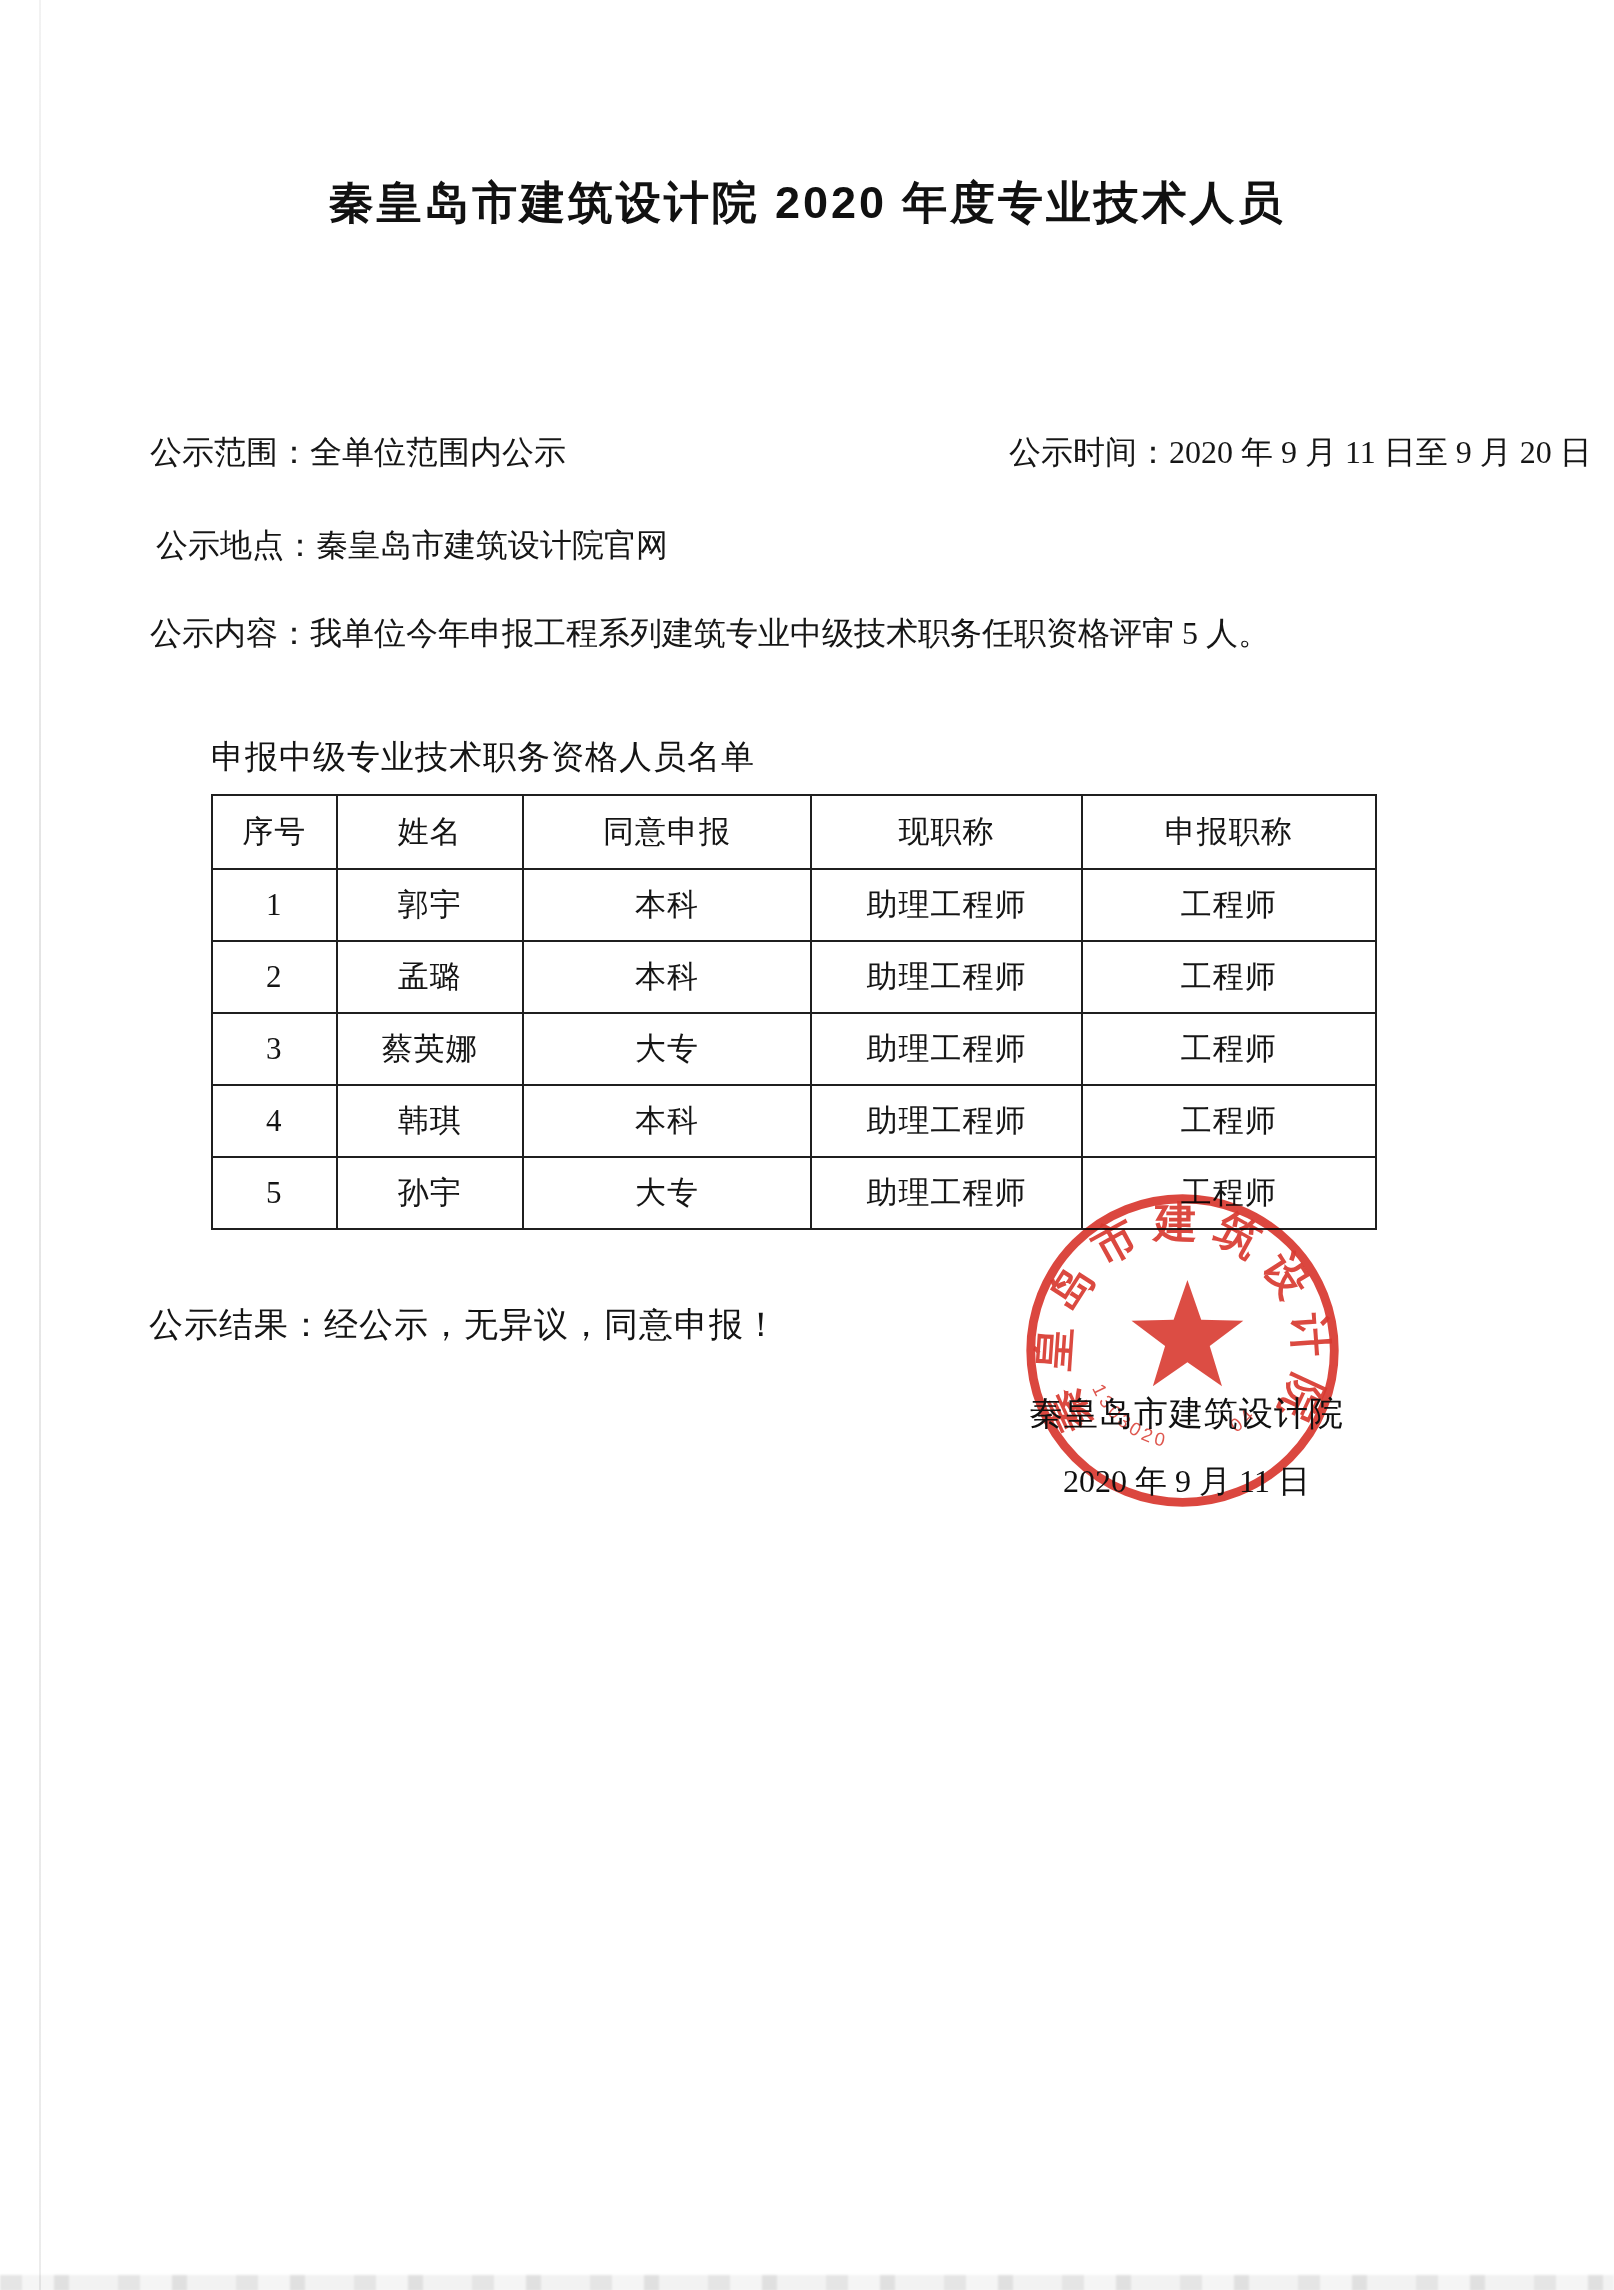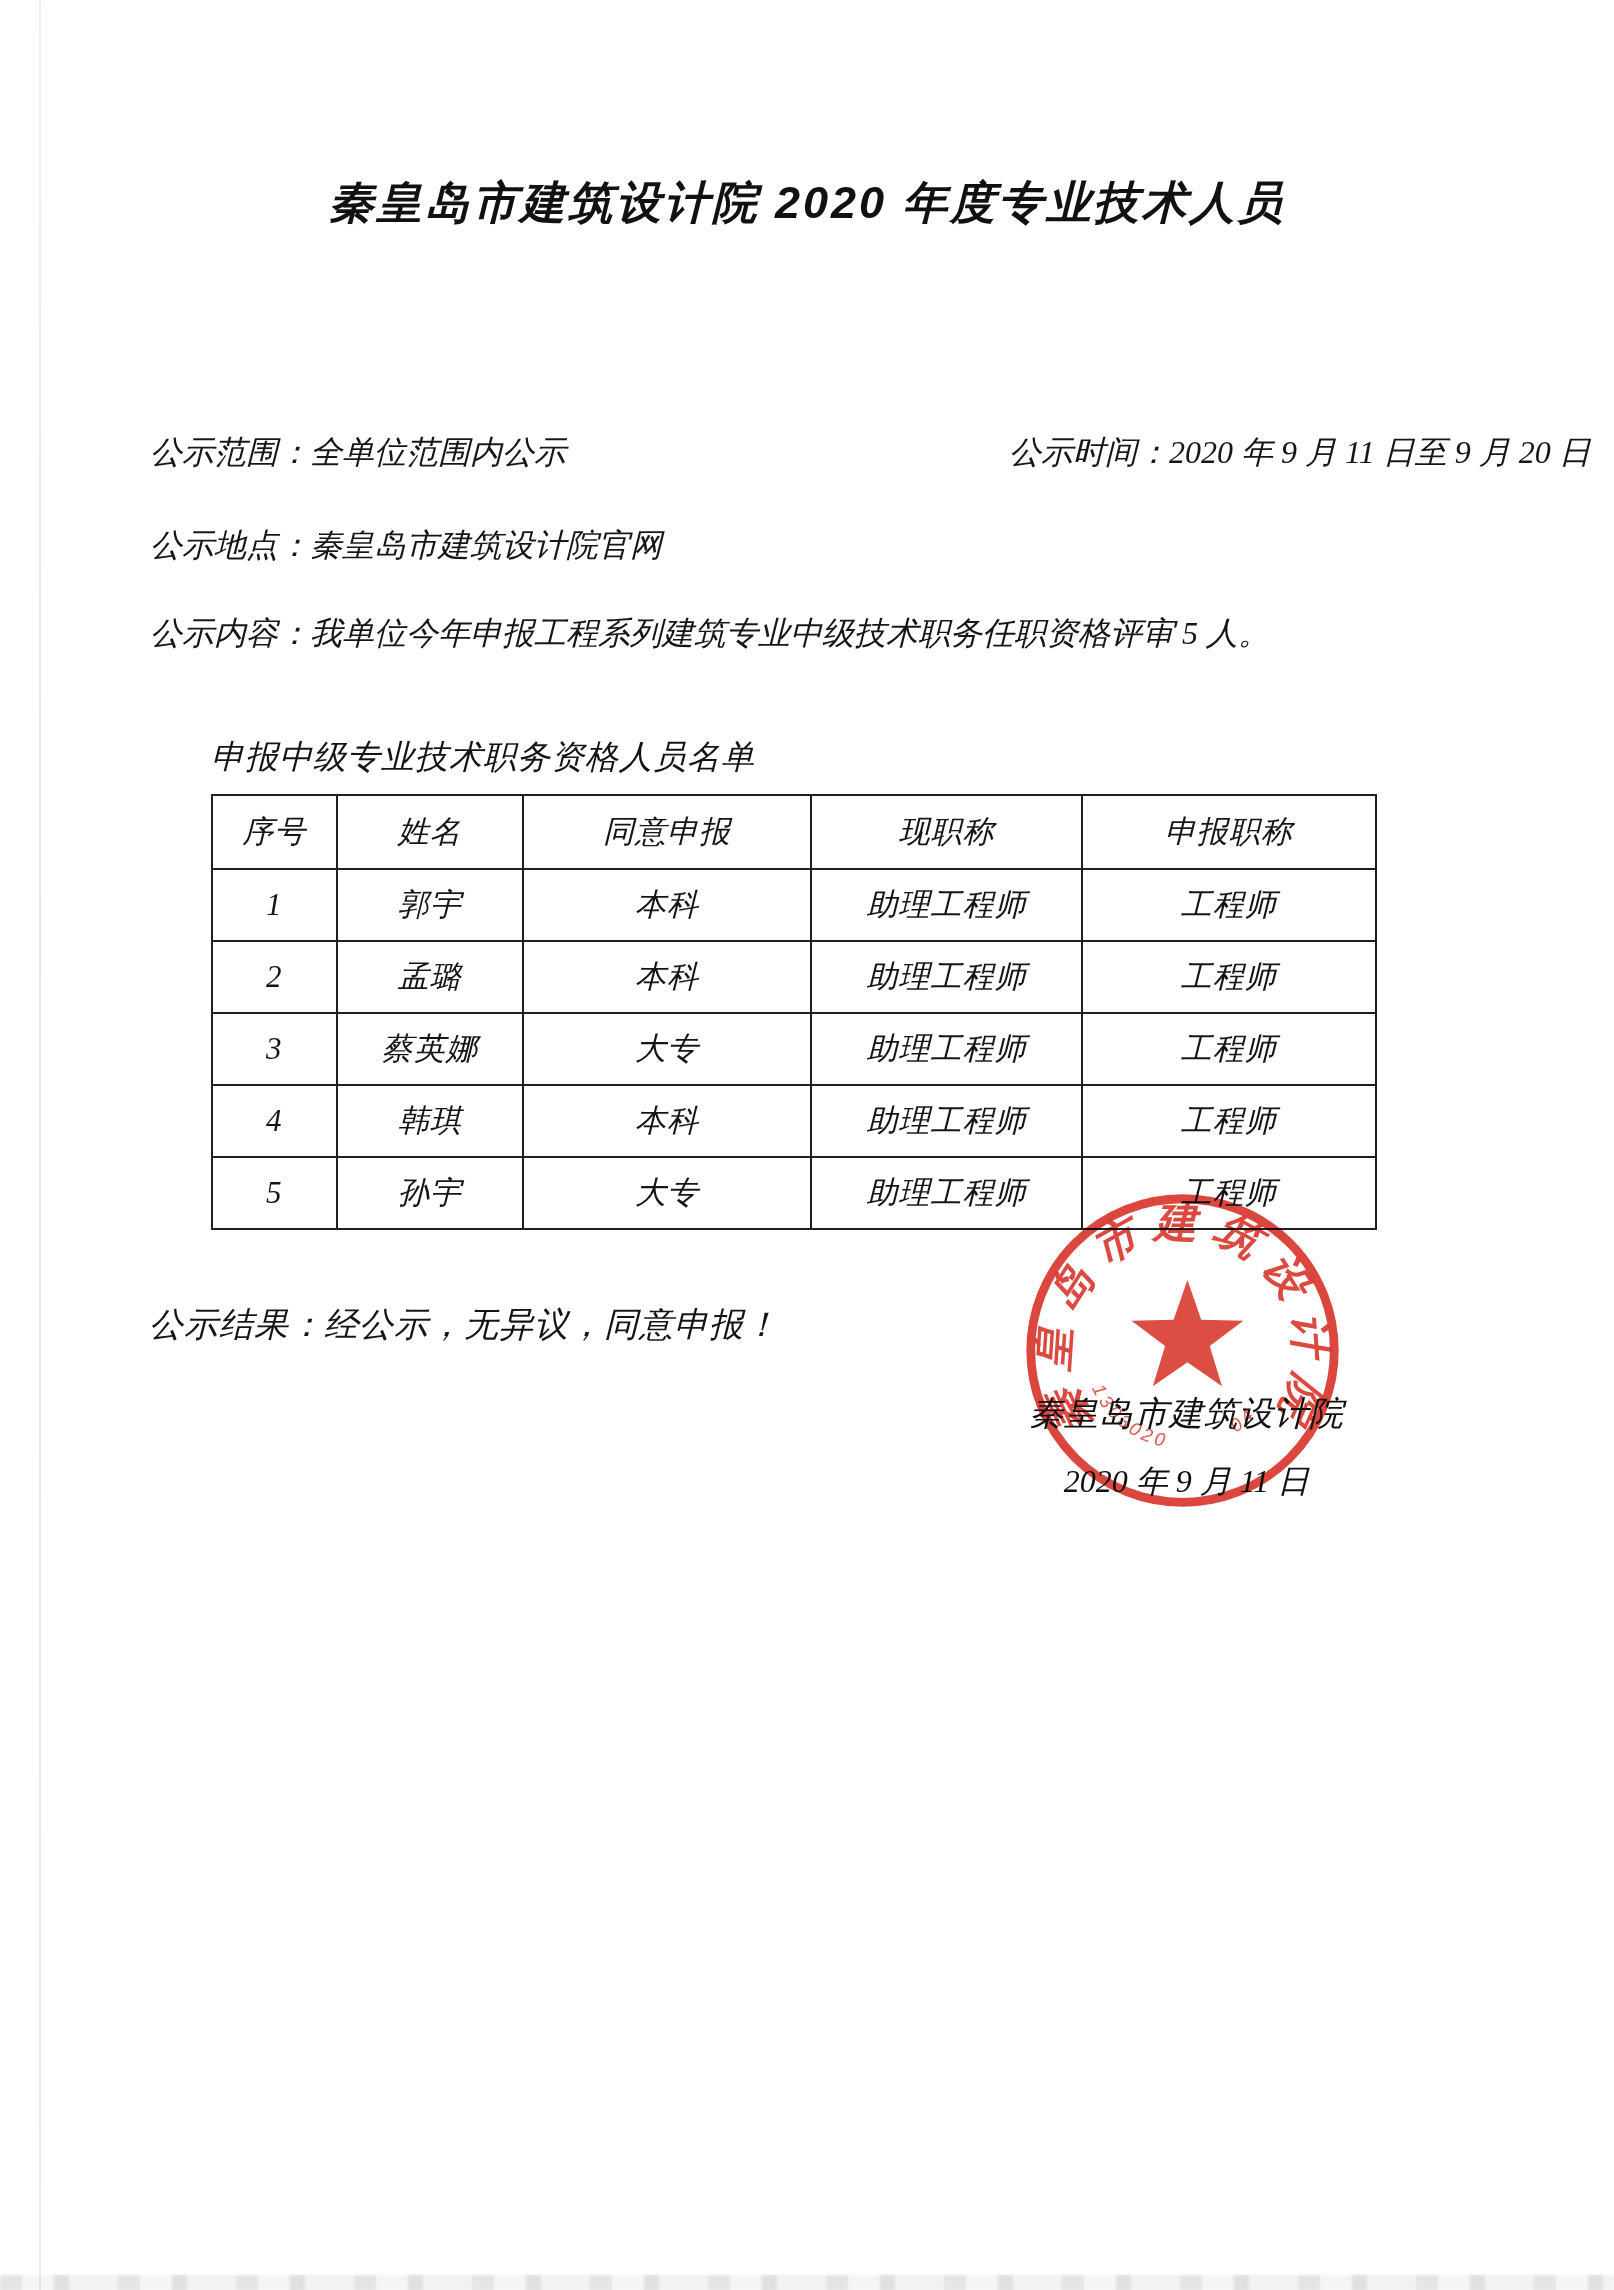--- a/index.html
+++ b/index.html
@@ -4,21 +4,20 @@
 <style>
   html,body{margin:0;padding:0;background:#9a9a9a;}
   .page{
     position:relative;
     width:1614px;height:2291px;
     margin:0 auto;
     background:#ffffff;
     overflow:hidden;
     font-family:"Liberation Serif","DejaVu Serif",serif;
     color:#1c1c1c;
-    font-style:italic;
   }
   .fold-line{
     position:absolute;left:39px;top:0;width:2px;height:100%;
     background:linear-gradient(#f2f2f2,#e4e4e4 40%,#ececec);
   }
   .bottom-noise{
     position:absolute;left:0;bottom:0;width:100%;height:15.7px;
     background:repeating-linear-gradient(90deg,
       rgba(0,0,0,0.10) 0 21.6px, rgba(0,0,0,0.04) 21.6px 54px,
       rgba(0,0,0,0.12) 54px 69px, rgba(0,0,0,0.05) 69px 118px);
@@ -32,21 +31,21 @@
     letter-spacing:2.9px;color:#111;
   }
   .title-1{top:180px;}
   .title-2{top:267px;letter-spacing:4.9px;}
   .info-line{
     position:absolute;left:150px;font-size:32px;line-height:1.15;
     white-space:nowrap;color:#161616;
   }
   .info-time{position:absolute;left:859px;top:0;white-space:nowrap;}
   .line-1{top:434px;width:1372px;}
-  .line-2{top:527px;}
+  .line-2{top:527px;margin-left:6px;}
   .line-3{top:615px;}
   .table-caption{
     position:absolute;left:211px;top:735px;width:1098px;
     text-align:left;font-size:33px;letter-spacing:1px;color:#141414;
   }
   table.roster{
     position:absolute;left:211px;top:794px;width:1166px;
     border-collapse:collapse;table-layout:fixed;
     font-size:31px;color:#151515;
   }

